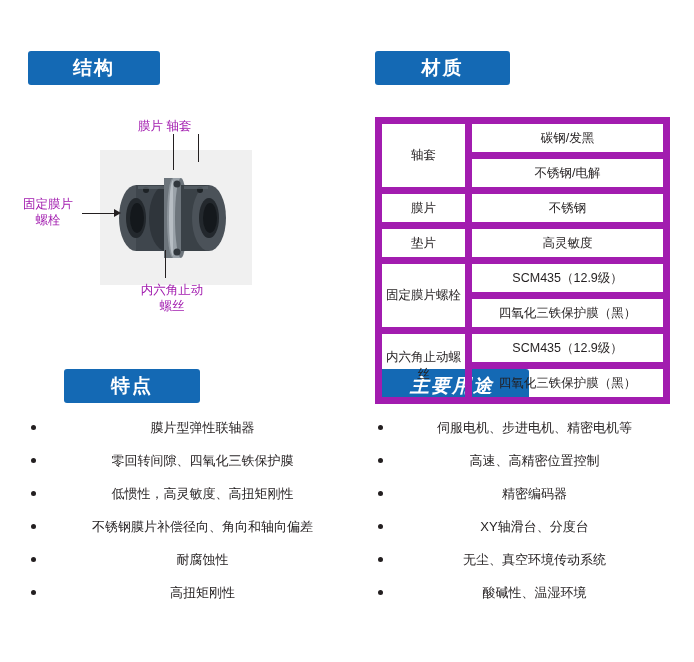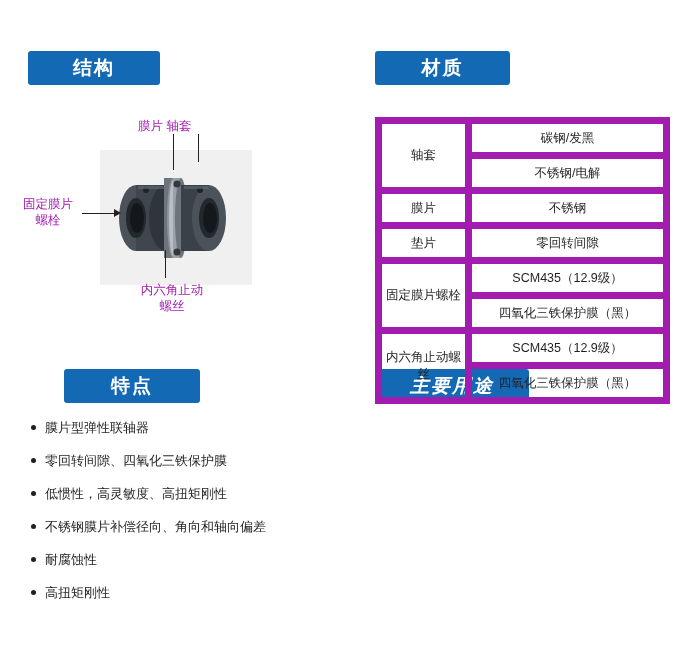--- a/index.html
+++ b/index.html
@@ -95,20 +95,21 @@
     line-height: 16px;
   }
   #list-features { left: 30px;  top: 420px; width: 330px; }
   #list-uses     { left: 377px; top: 420px; width: 300px; }
   .list-item {
     position: relative;
     padding-left: 15px;
     margin-bottom: 17px;
     color: #231f20;
     white-space: nowrap;
+    text-align: center;
   }
   .list-item::before {
     content: "";
     position: absolute;
     left: 1px;
     top: 5px;
     width: 5px;
     height: 5px;
     border-radius: 50%;
     background: #231f20;
@@ -174,21 +175,21 @@
       </tr>
       <tr>
         <td class="val">不锈钢/电解</td>
       </tr>
       <tr>
         <td class="name">膜片</td>
         <td class="val">不锈钢</td>
       </tr>
       <tr>
         <td class="name">垫片</td>
-        <td class="val">零回转间隙</td>
+        <td class="val">高灵敏度</td>
       </tr>
       <tr>
         <td class="name" rowspan="2">固定膜片螺栓</td>
         <td class="val">SCM435（12.9级）</td>
       </tr>
       <tr>
         <td class="val">四氧化三铁保护膜（黑）</td>
       </tr>
       <tr>
         <td class="name" rowspan="2">内六角止动螺丝</td>
@@ -202,14 +203,22 @@
 
   <div class="list" id="list-features">
     <div class="list-item">膜片型弹性联轴器</div>
     <div class="list-item">零回转间隙、四氧化三铁保护膜</div>
     <div class="list-item">低惯性，高灵敏度、高扭矩刚性</div>
     <div class="list-item">不锈钢膜片补偿径向、角向和轴向偏差</div>
     <div class="list-item">耐腐蚀性</div>
     <div class="list-item">高扭矩刚性</div>
   </div>
 
+  <div class="list" id="list-uses">
+    <div class="list-item">伺服电机、步进电机、精密电机等</div>
+    <div class="list-item">高速、高精密位置控制</div>
+    <div class="list-item">精密编码器</div>
+    <div class="list-item">XY轴滑台、分度台</div>
+    <div class="list-item">无尘、真空环境传动系统</div>
+    <div class="list-item">酸碱性、温湿环境</div>
+  </div>
 
 </div>
 
 </body></html>

